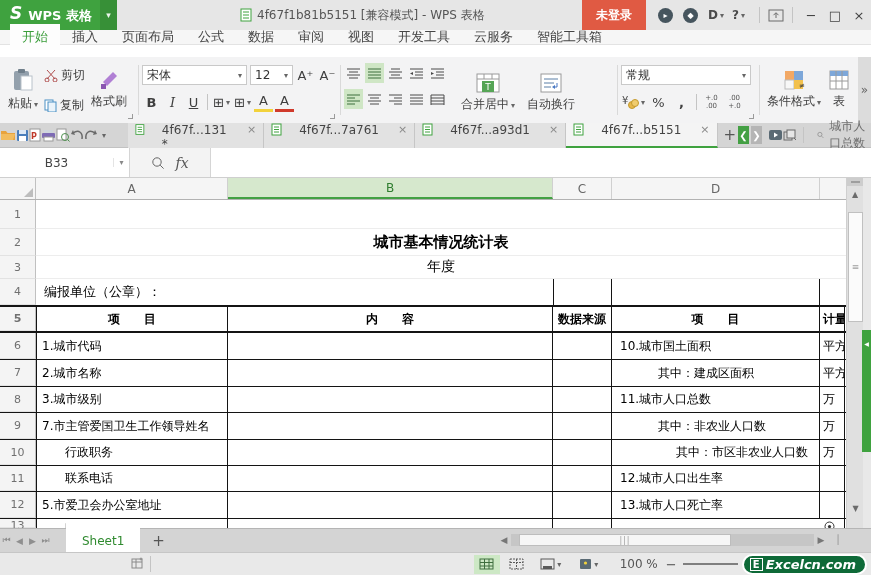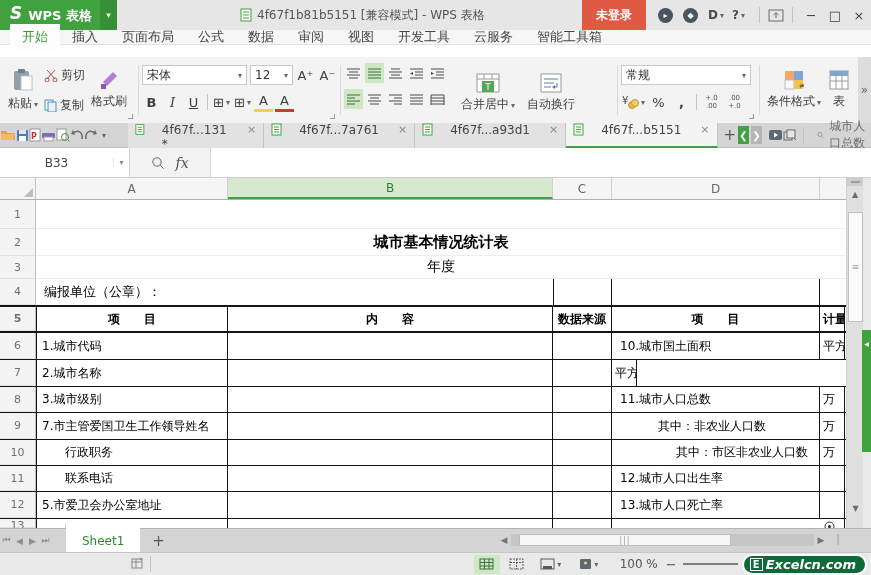--- a/index.html
+++ b/index.html
@@ -542,20 +542,21 @@
       <div class="tc wC"></div>
       <div class="tc wD d0">10.城市国土面积</div>
       <div class="tc wE e-pad">平方</div>
     </div>
 
     <div class="grow trow" style="height:27px;">
       <div class="rh">7</div>
       <div class="tc wA a0">2.城市名称</div>
       <div class="tc wB"></div>
       <div class="tc wC"></div>
+      <div class="tc wD d1">其中：建成区面积</div>
       <div class="tc wE e-pad">平方</div>
     </div>
 
     <div class="grow trow" style="height:26px;">
       <div class="rh">8</div>
       <div class="tc wA a0">3.城市级别</div>
       <div class="tc wB"></div>
       <div class="tc wC"></div>
       <div class="tc wD d0">11.城市人口总数</div>
       <div class="tc wE e-pad">万</div>

